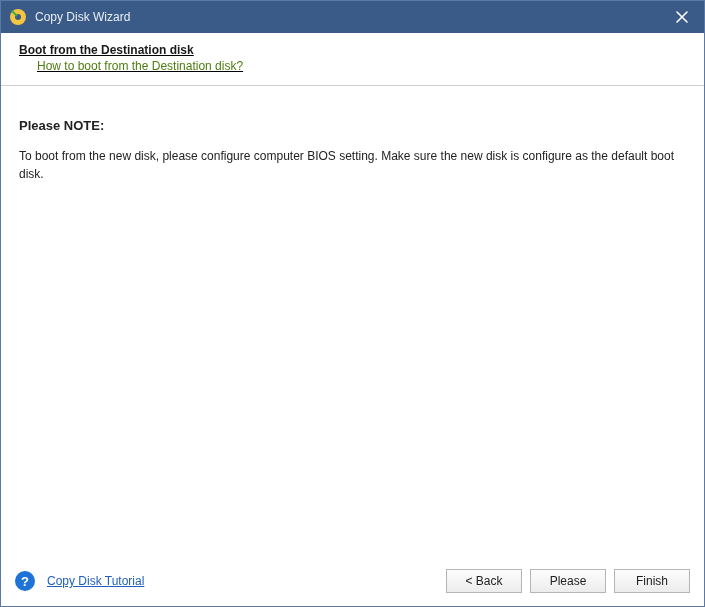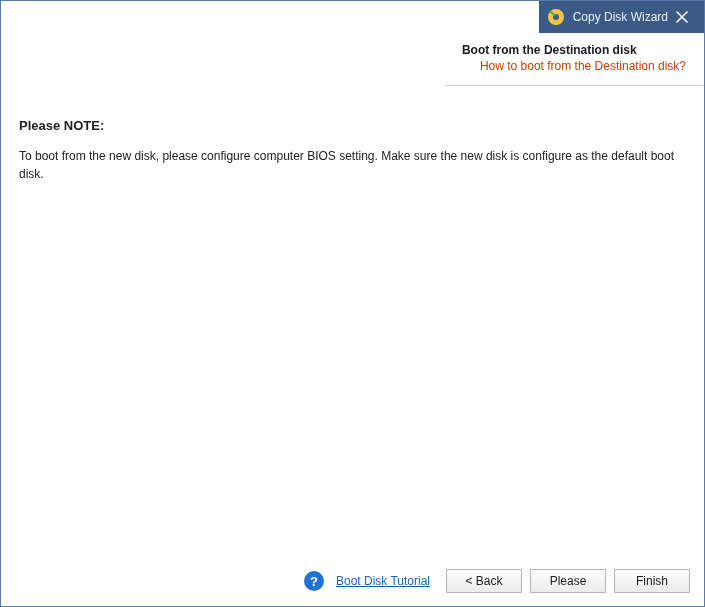--- a/index.html
+++ b/index.html
@@ -11,21 +11,20 @@
     height: 607px;
     overflow: hidden;
   }
   .window {
     width: 705px;
     height: 607px;
     background: #ffffff;
     border: 1px solid #5a7aa5;
     display: flex;
     flex-direction: column;
-    align-items: flex-end;
   }
   .titlebar {
     height: 32px;
     background: #3a5a87;
     display: flex;
     align-items: center;
     padding: 0 8px;
     color: #ffffff;
   }
   .titlebar .app-icon {
@@ -47,30 +46,31 @@
     display: flex;
     align-items: center;
     justify-content: center;
     cursor: pointer;
     color: #ffffff;
     font-size: 14px;
   }
   .header-section {
     padding: 10px 18px 12px 18px;
     border-bottom: 1px solid #d0d0d0;
+    text-decoration: underline;
   }
   .header-title {
     font-weight: bold;
     font-size: 12px;
     color: #1a1a1a;
     margin-bottom: 2px;
   }
   .header-subtitle {
     font-size: 12px;
-    color: #c2410c;
+    color: #4d7c0f;
     padding-left: 18px;
   }
   .content {
     flex: 1;
     padding: 32px 18px 10px 18px;
     color: #222;
   }
   .note-label {
     font-weight: bold;
     font-size: 13px;
@@ -145,20 +145,20 @@
     <div class="header-subtitle">How to boot from the Destination disk?</div>
   </div>
 
   <div class="content">
     <div class="note-label">Please NOTE:</div>
     <div class="note-body">To boot from the new disk, please configure computer BIOS setting. Make sure the new disk is configure as the default boot disk.</div>
   </div>
 
   <div class="footer">
     <span class="help-icon">?</span>
-    <a class="tutorial-link">Boot Disk Tutorial</a>
+    <a class="tutorial-link">Copy Disk Tutorial</a>
     <div class="footer-spacer"></div>
     <button class="wiz-btn">&lt; Back</button>
     <button class="wiz-btn">Please</button>
     <button class="wiz-btn">Finish</button>
   </div>
 
 </div>
 
 </body></html>

